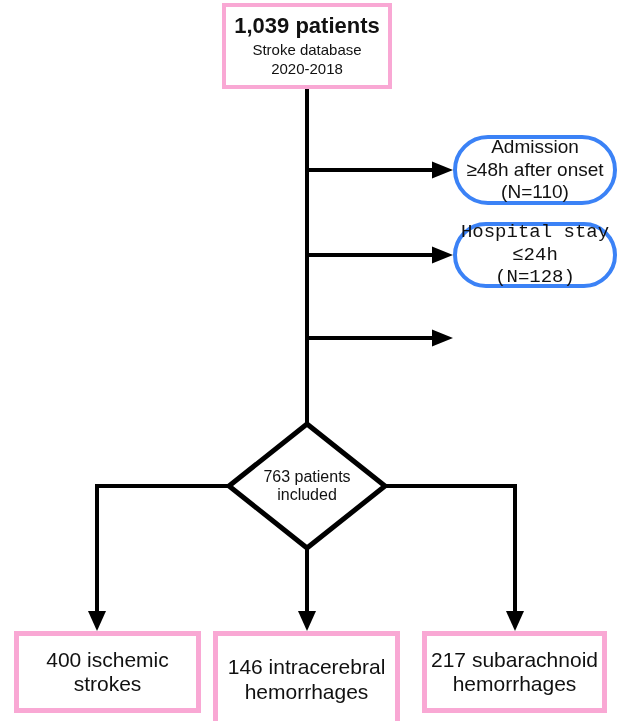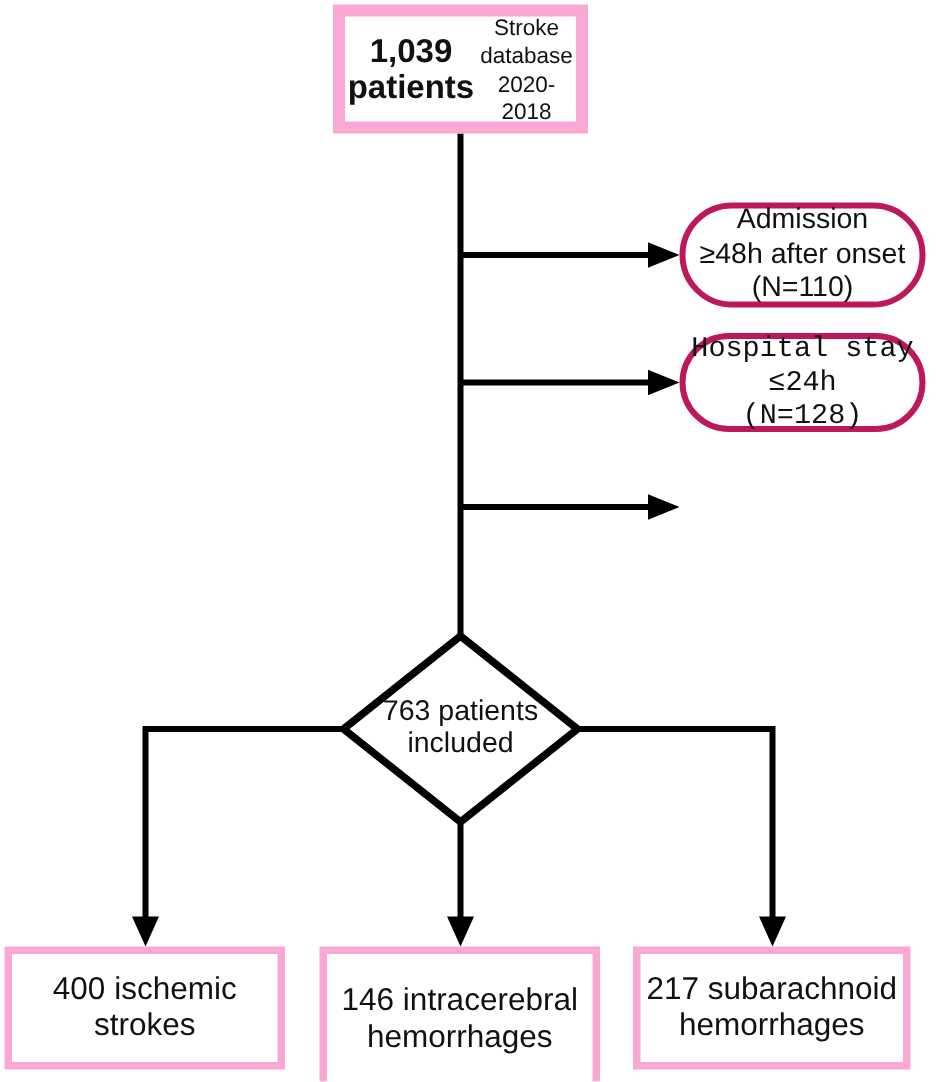--- a/index.html
+++ b/index.html
@@ -20,22 +20,23 @@
     position: absolute;
     left: 0;
     top: 0;
     width: 624px;
     height: 721px;
   }
   .box {
     position: absolute;
     box-sizing: border-box;
     background: #ffffff;
-    border: 8px solid #f9a8d4;
+    border: 4px solid #f9a8d4;
     display: flex;
+    flex-direction: column;
     align-items: center;
     justify-content: center;
     text-align: center;
   }
   .multiline {
     white-space: pre-line;
     text-align: center;
   }
   .top-box {
     left: 222px;
@@ -50,50 +51,50 @@
   }
   .top-subtitle {
     font-size: 15px;
     line-height: 1.25;
     margin-top: 3px;
   }
   .stadium {
     position: absolute;
     box-sizing: border-box;
     background: #ffffff;
-    border: 4px solid #be185d;
+    border: 4px solid #3b82f6;
     border-radius: 36px;
     display: flex;
     align-items: center;
     justify-content: center;
     text-align: center;
     font-size: 19px;
     line-height: 1.2;
   }
   .stadium-1 { left: 453px; top: 135px; width: 164px; height: 70px; }
   .stadium-2 { left: 453px; top: 222px; width: 164px; height: 66px; font-family: Liberation Mono, monospace; }
   .stadium-3 { left: 453px; top: 304px; width: 164px; height: 68px; }
   .decision-label {
     position: absolute;
     left: 232px;
     top: 430px;
     width: 150px;
     height: 112px;
     display: flex;
     align-items: center;
     justify-content: center;
-    font-size: 19px;
+    font-size: 16px;
     line-height: 1.1;
   }
   .outcome {
     border-width: 5px;
     font-size: 21px;
     line-height: 1.15;
   }
-  .outcome-1 { left: 3px;   top: 631px; width: 187px; height: 82px; }
+  .outcome-1 { left: 14px;   top: 631px; width: 187px; height: 82px; }
   .outcome-2 { left: 213px; top: 631px; width: 187px; height: 97px; }
   .outcome-3 { left: 422px; top: 631px; width: 185px; height: 82px; }
 </style>
 </head>
 <body>
 
 <div class="canvas">
 
   <svg class="connectors" viewBox="0 0 624 721" xmlns="http://www.w3.org/2000/svg">
 

